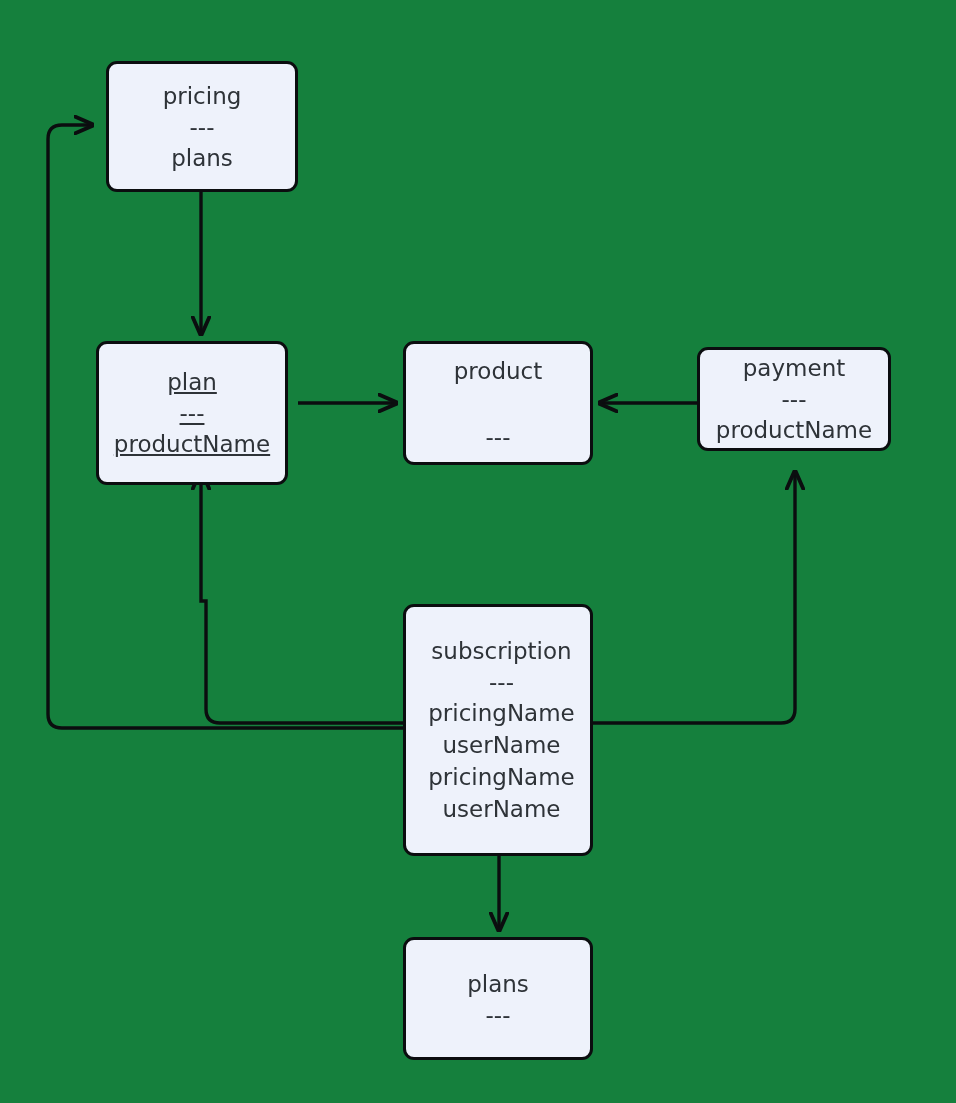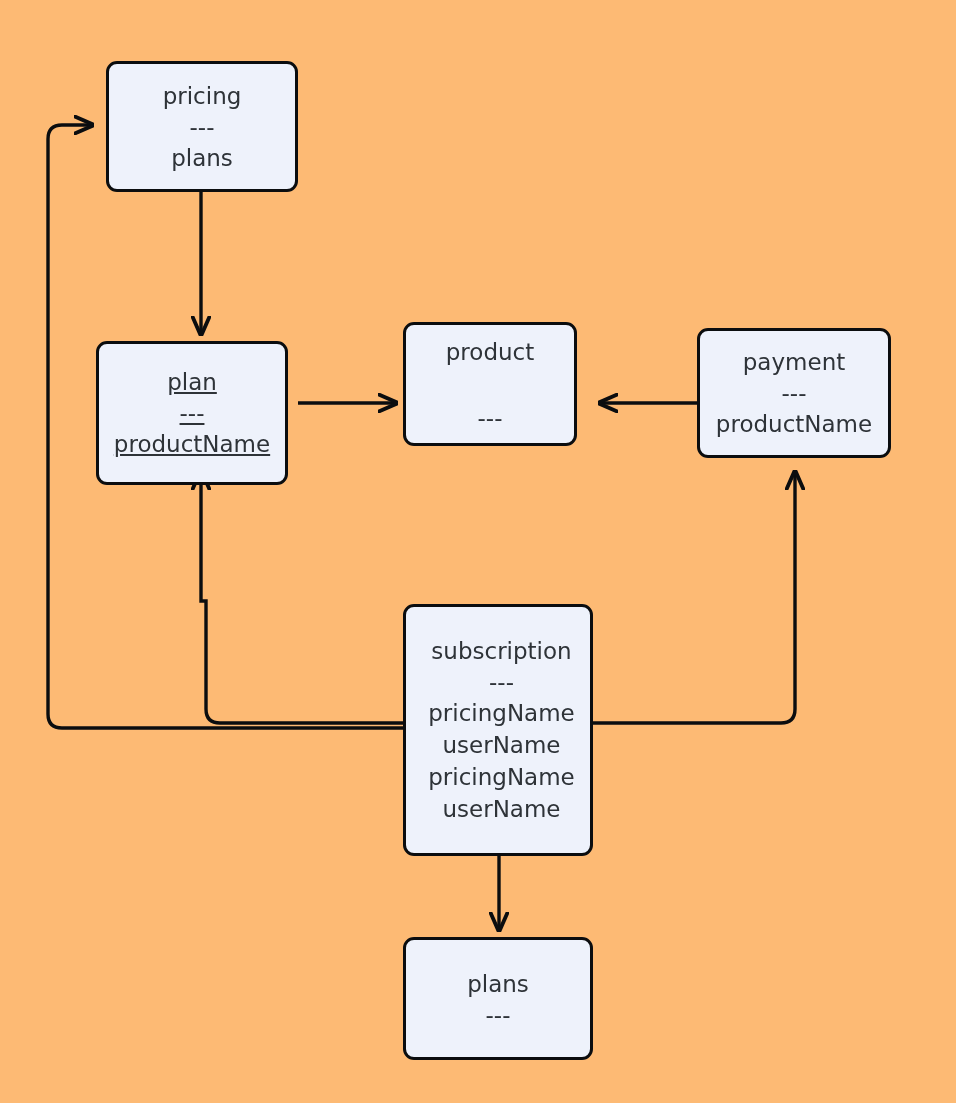--- a/index.html
+++ b/index.html
@@ -7,21 +7,21 @@
     padding: 0;
     background: #ffffff;
   }
   body {
     font-family: "DejaVu Sans", sans-serif;
   }
   #diagram-canvas {
     position: relative;
     width: 956px;
     height: 1103px;
-    background: #fdba74;
+    background: #15803d;
     overflow: hidden;
   }
   #edge-layer {
     position: absolute;
     left: 0;
     top: 0;
     width: 956px;
     height: 1103px;
   }
   .node {
@@ -54,22 +54,22 @@
     white-space: nowrap;
   }
   .fields {
     display: flex;
     flex-direction: column;
     align-items: center;
   }
   
   #node-pricing      { left: 106px; top: 61px;  width: 192px; height: 131px; }
   #node-plan         { left: 96px; top: 341px; width: 192px; height: 144px; text-decoration: underline; }
-  #node-product      { left: 403px; top: 322px; width: 174px; height: 124px; gap: 35px; }
-  #node-payment      { left: 697px; top: 328px; width: 194px; height: 130px; }
+  #node-product      { left: 403px; top: 341px; width: 190px; height: 124px; gap: 35px; }
+  #node-payment      { left: 697px; top: 347px; width: 194px; height: 104px; }
   #node-subscription { left: 403px; top: 604px; width: 190px; height: 252px; padding-left: 7px; }
   #node-user         { left: 403px; top: 937px; width: 190px; height: 123px; }
 </style>
 </head>
 <body>
 
 <div id="diagram-canvas">
 
   <svg id="edge-layer" viewBox="0 0 956 1103" width="956" height="1103" xmlns="http://www.w3.org/2000/svg">
     <defs>

